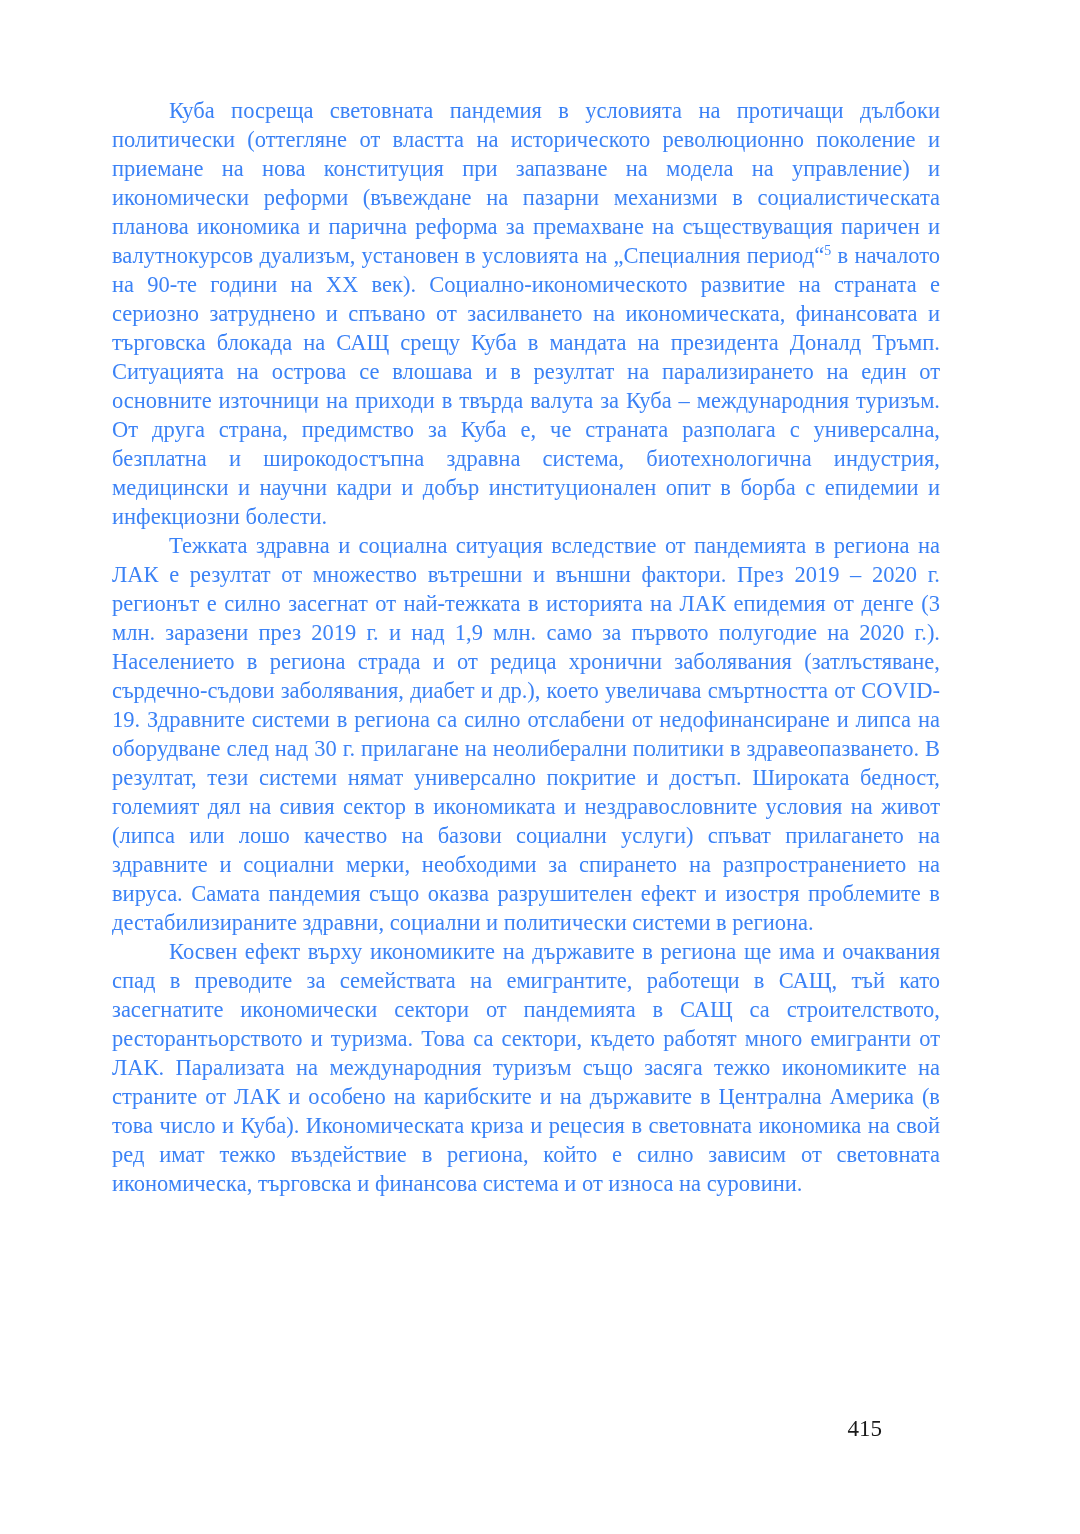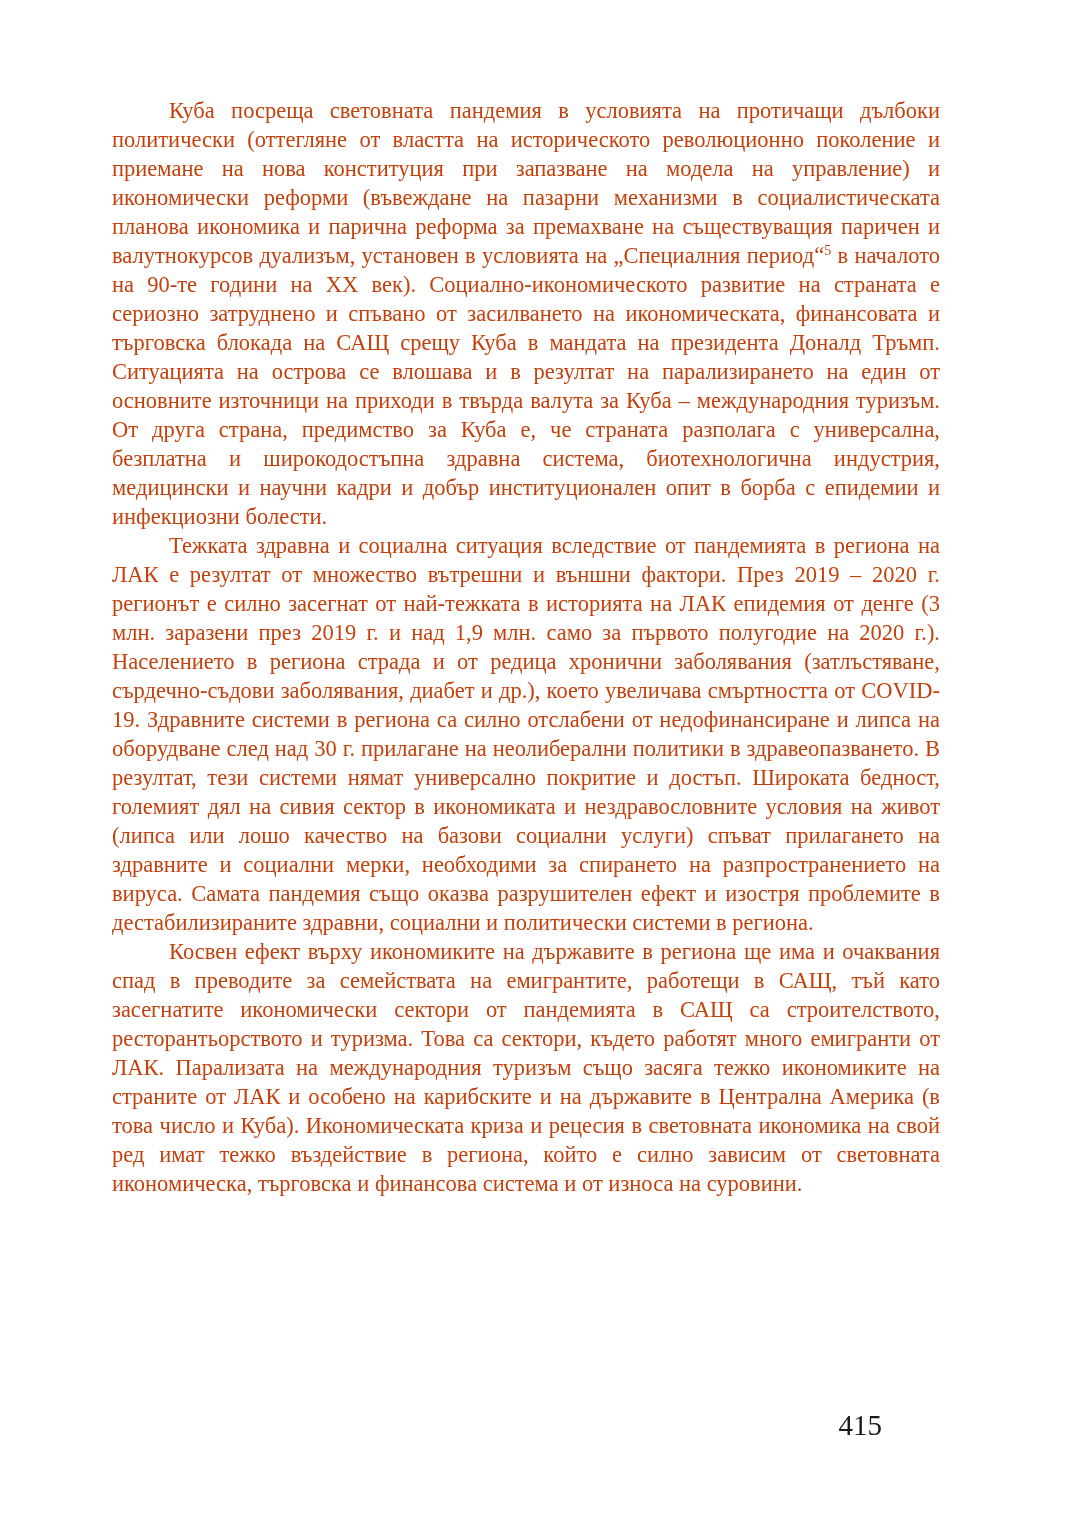--- a/index.html
+++ b/index.html
@@ -20,42 +20,42 @@
     top: 0; left: 0; right: 0; bottom: 0;
     padding: 96px 140px 0 112px;
     box-sizing: border-box;
   }
   .para {
     margin: 0;
     font-size: 22.5px;
     line-height: 29px;
     text-align: justify;
     text-indent: 57px;
-    color: #c2410c;
+    color: #3b82f6;
   }
   .heading {
     margin: 27px 0 15px 28px;
     font-size: 23px;
     line-height: 30px;
     font-weight: bold;
     color: #161616;
   }
   .heading-line {
     display: block;
   }
   .footnote-ref {
     font-size: 0.62em;
     line-height: 0;
     vertical-align: super;
   }
   .page-number {
     position: absolute;
     right: 198px;
     bottom: 92px;
-    font-size: 29px;
+    font-size: 23px;
     color: #191919;
     margin-left: 40px;
   }
 </style>
 </head>
 <body>
 
 <div class="page">
 
   <p class="para"><span>Куба посреща световната пандемия в условията на протичащи дълбоки политически (оттегляне от властта на историческото революционно поколение и приемане на нова конституция при запазване на модела на управление) и икономически реформи (въвеждане на пазарни механизми в социалистическата планова икономика и парична реформа за премахване на съществуващия паричен и валутнокурсов дуализъм, установен в условията на „Специалния период“</span><sup class="footnote-ref">5</sup><span> в началото на 90-те години на ХХ век). Социално-икономическото развитие на страната е сериозно затруднено и спъвано от засилването на икономическата, финансовата и търговска блокада на САЩ срещу Куба в мандата на президента Доналд Тръмп. Ситуацията на острова се влошава и в резултат на парализирането на един от основните източници на приходи в твърда валута за Куба – международния туризъм. От друга страна, предимство за Куба е, че страната разполага с универсална, безплатна и широкодостъпна здравна система, биотехнологична индустрия, медицински и научни кадри и добър институционален опит в борба с епидемии и инфекциозни болести.</span></p>

